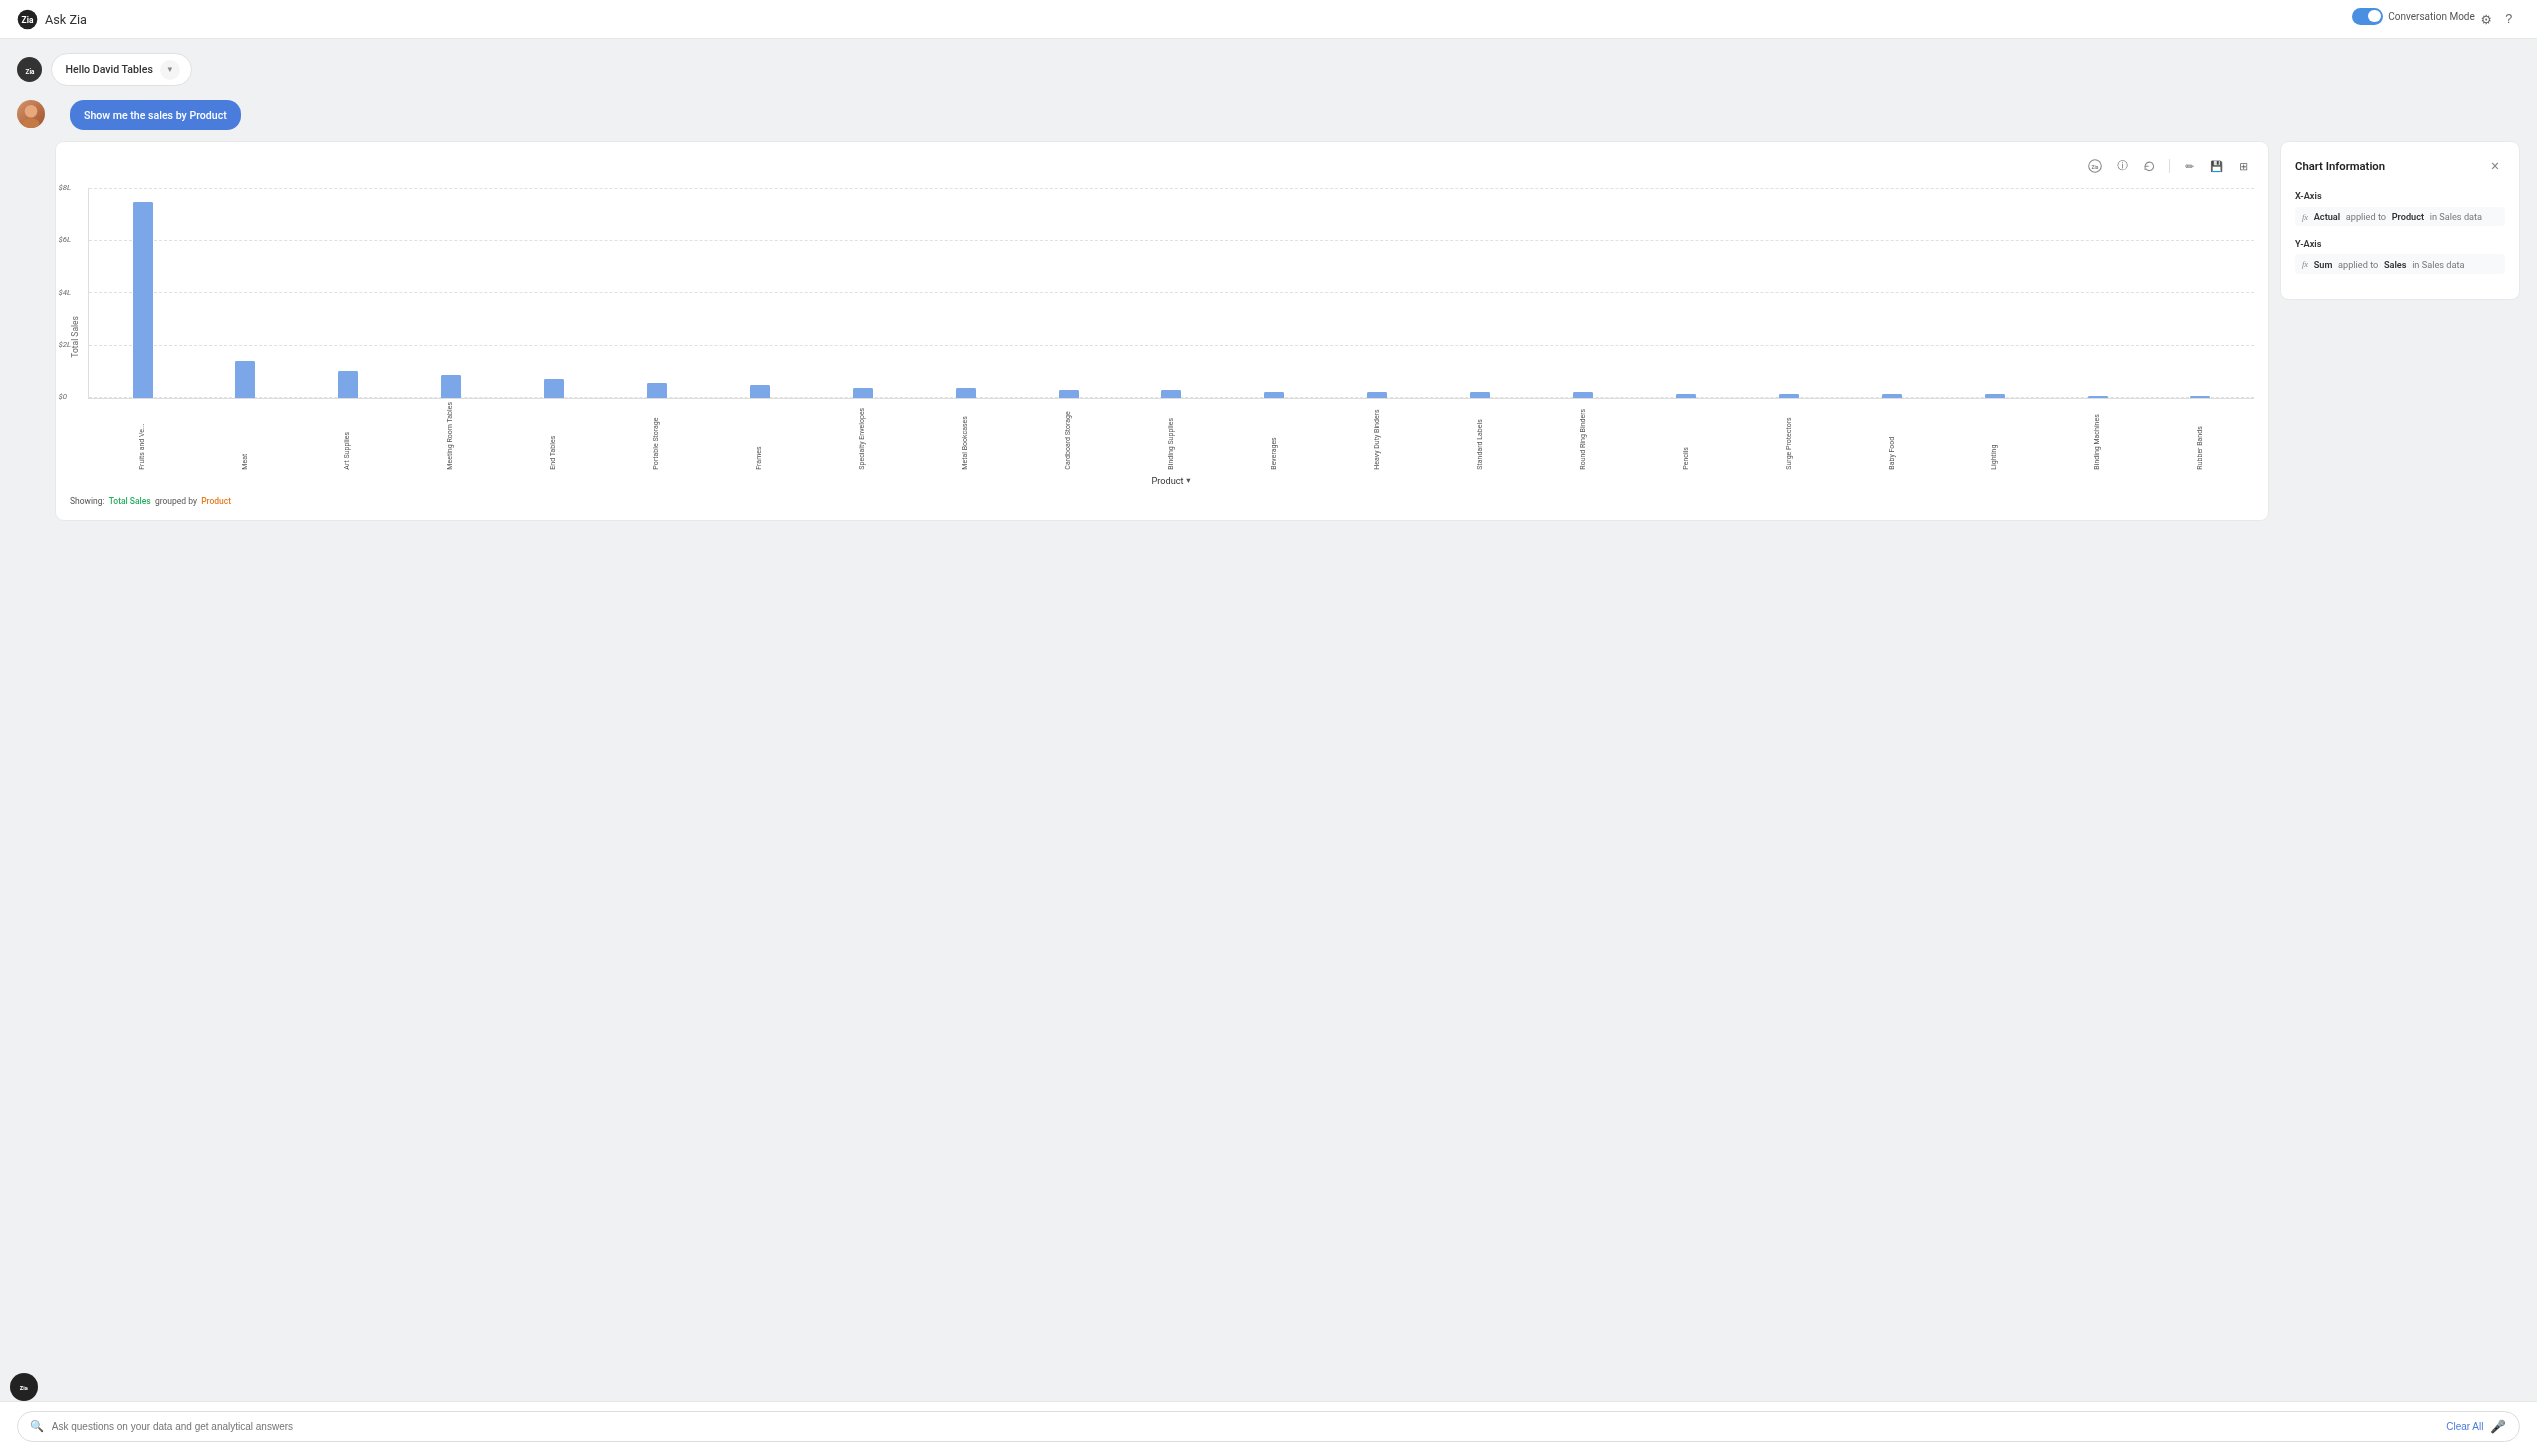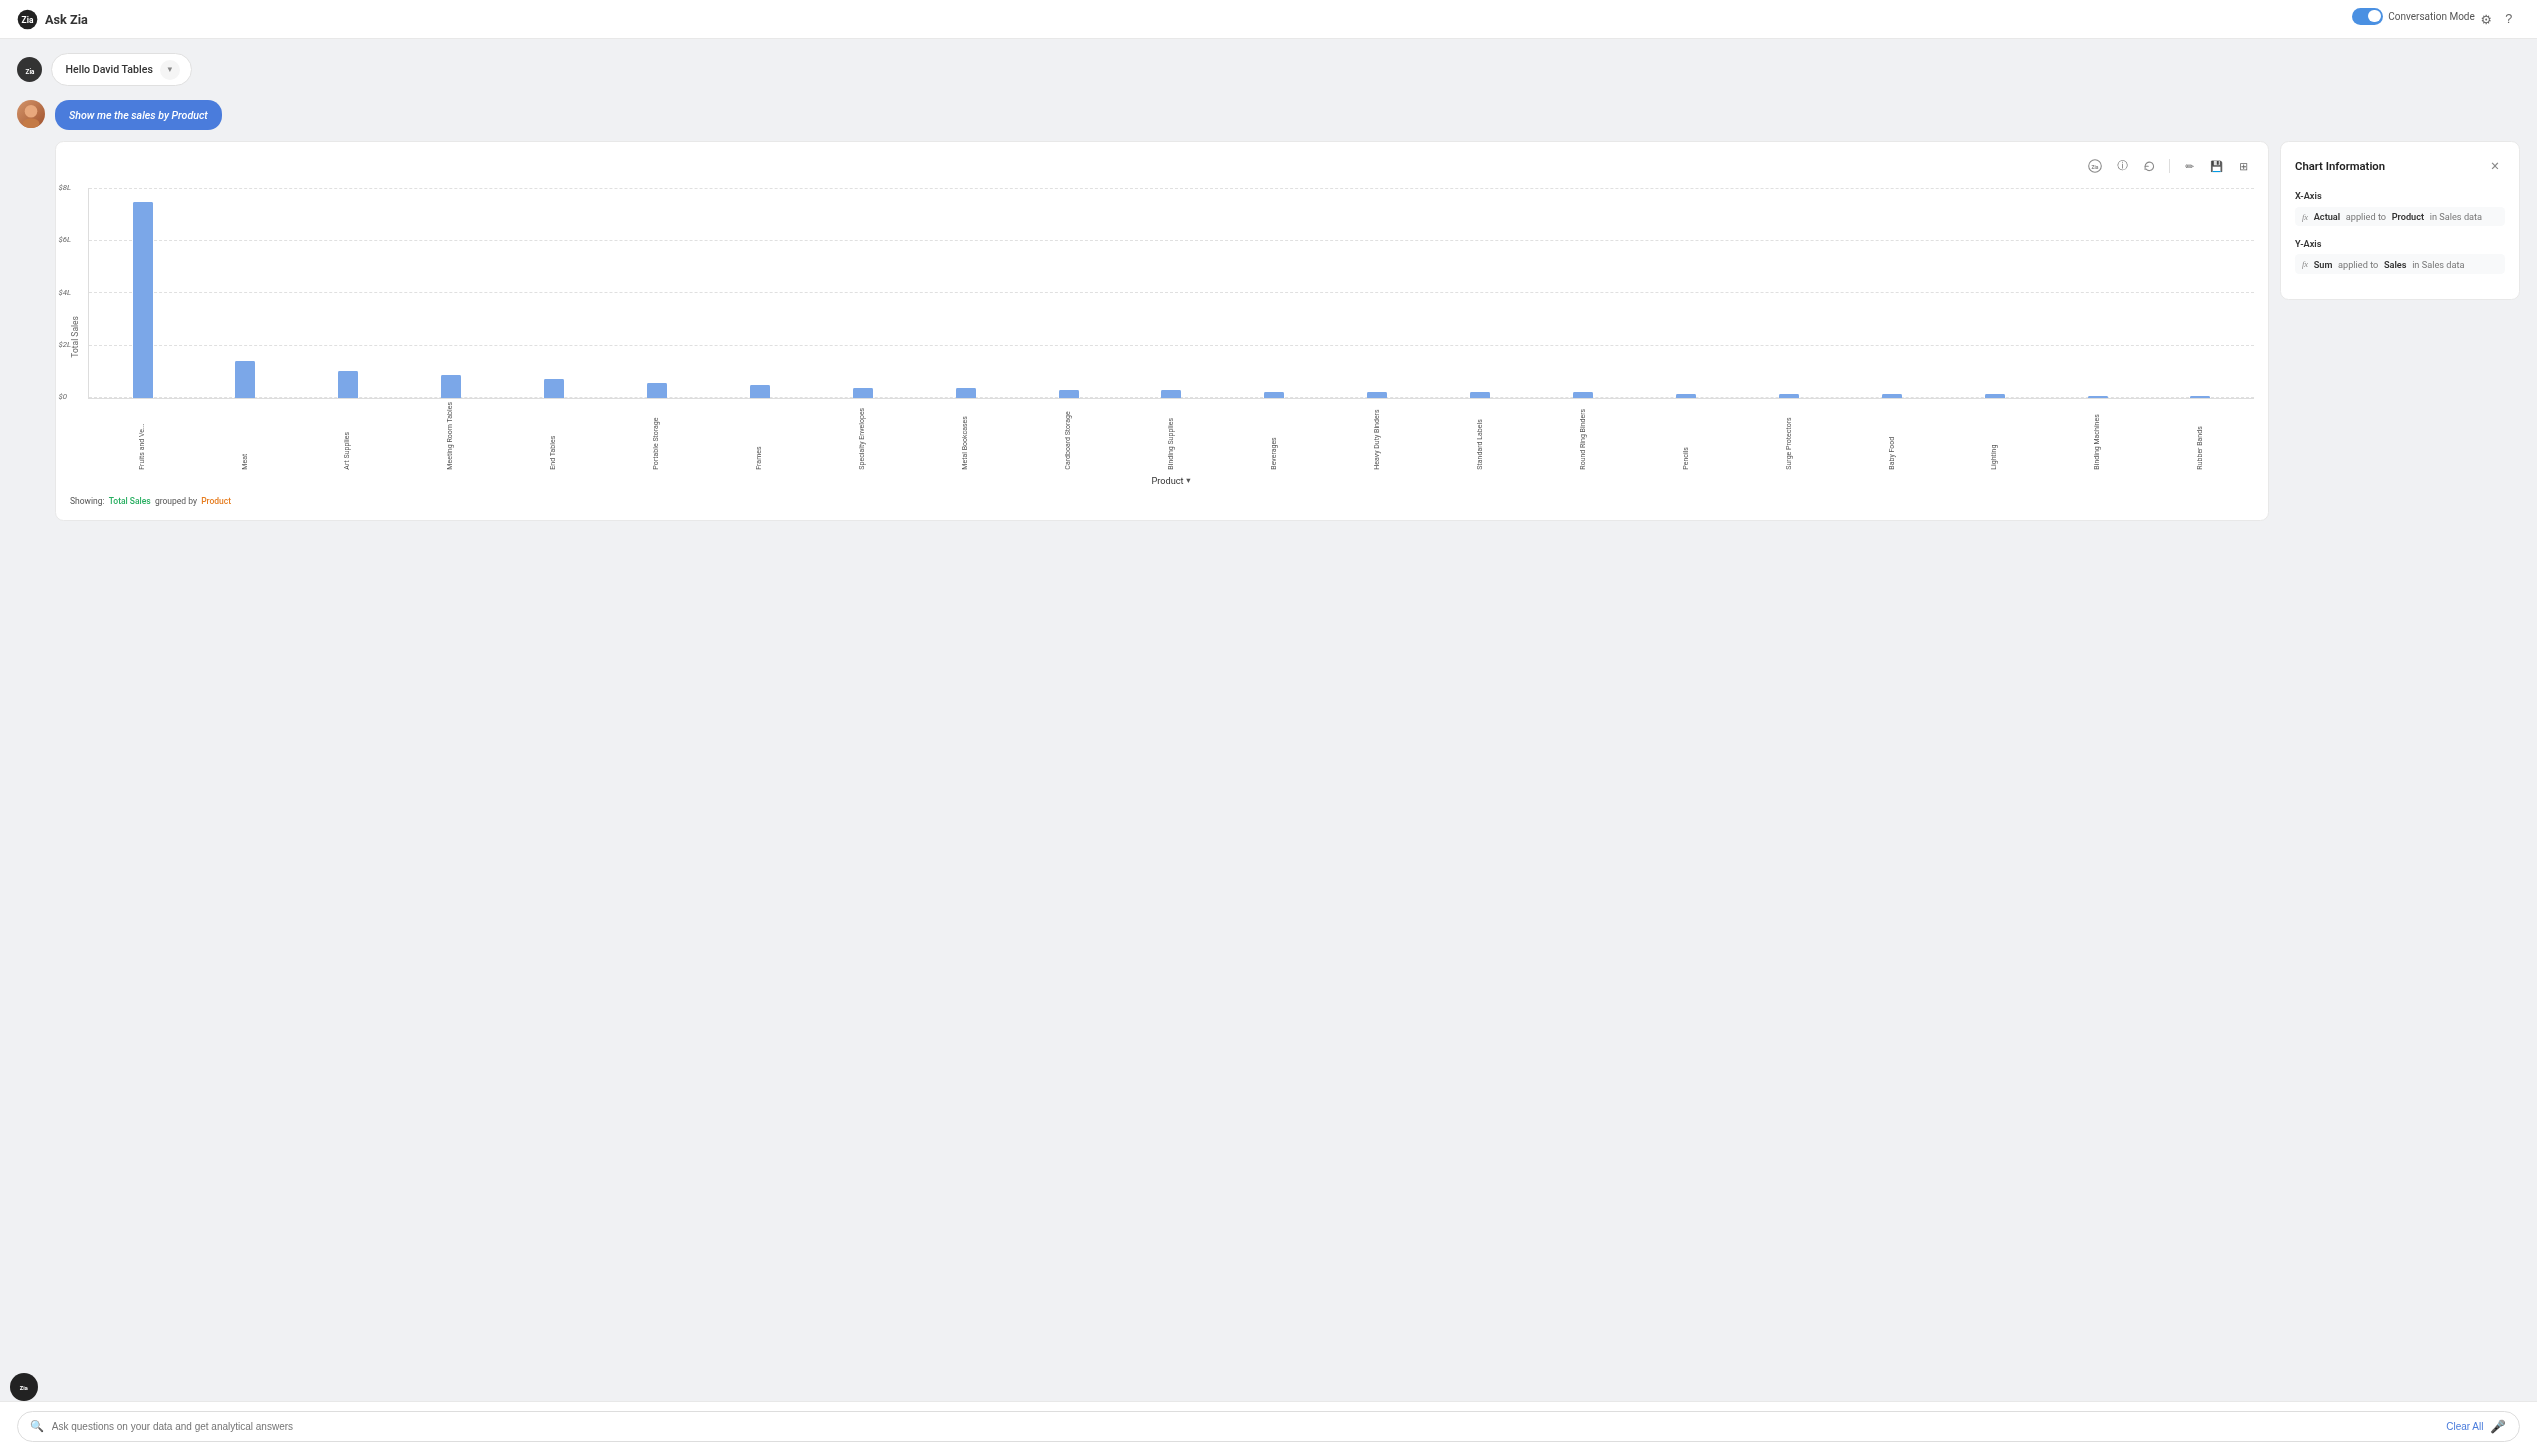--- a/index.html
+++ b/index.html
@@ -28,21 +28,21 @@
       display: flex;
       align-items: center;
       gap: 7px;
     }
     .zia-logo {
       width: 21px;
       height: 21px;
     }
     .header-title {
       font-size: 12.7px;
-      font-weight: 700;
+      font-weight: 400;
       color: #333;
     }
     .header-right {
       display: flex;
       align-items: flex-start;
       gap: 0;
     }
     .conversation-toggle {
       display: flex;
       align-items: center;
@@ -133,23 +133,22 @@
       justify-content: center;
       cursor: pointer;
       font-size: 8.5px;
       color: #888;
     }
 
     
     .message-row {
       display: flex;
       align-items: flex-start;
-      gap: 10px;
+      gap: 25px;
       margin-bottom: 11.3px;
-      font-style: italic;
     }
     .user-avatar-placeholder {
       width: 28px;
       height: 28px;
       border-radius: 50%;
       background: linear-gradient(135deg, #c8845a 0%, #a0522d 100%);
       flex-shrink: 0;
     }
     .message-bubble {
       background: #4a7cdc;

